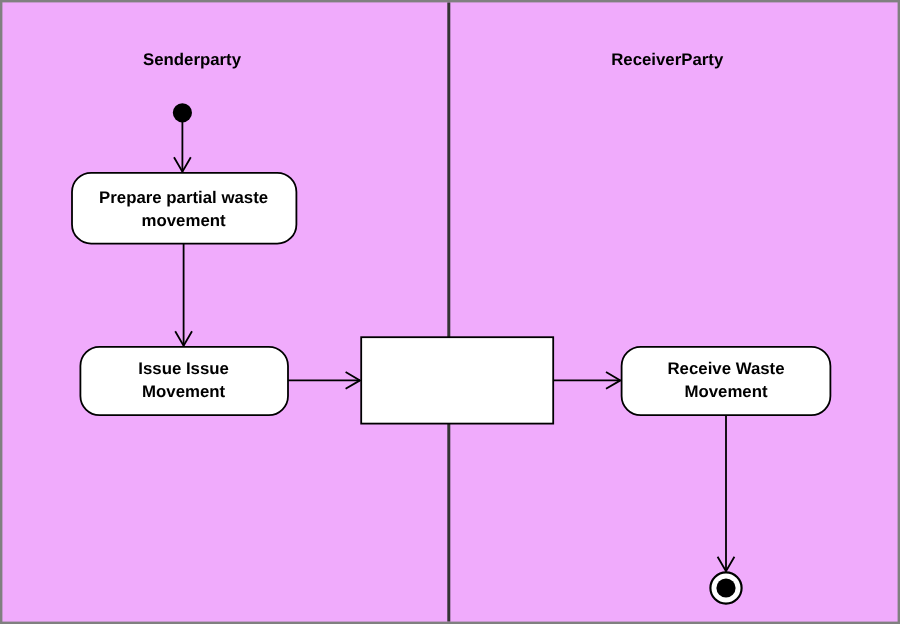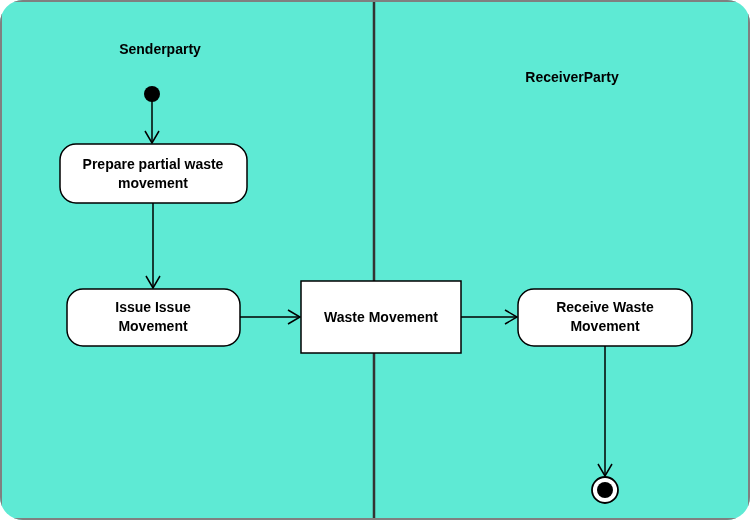--- a/index.html
+++ b/index.html
@@ -8,24 +8,23 @@
     padding: 0;
     background: #ffffff;
   }
   body {
     font-family: "Liberation Sans", "DejaVu Sans", sans-serif;
   }
   #diagram-canvas {
     position: relative;
     width: 750px;
     height: 520px;
-    background: #5eead4;
+    background: #f0abfc;
     box-sizing: border-box;
     overflow: hidden;
-    border-radius: 23px;
   }
   #diagram-svg {
     position: absolute;
     left: 0;
     top: 0;
     width: 750px;
     height: 520px;
     display: block;
   }
   .lane-title {
@@ -98,26 +97,25 @@
 
     <g>
       <circle cx="605" cy="490" r="13" fill="#ffffff" stroke="#000000" stroke-width="1.8"></circle>
       <circle cx="605" cy="490" r="8" fill="#000000" stroke="none"></circle>
     </g>
 
   </svg>
 
   <div class="lane-title" style="left:160px; top:42px;">Senderparty</div>
 
-  <div class="lane-title" style="left:572px; top:42px;margin-top:28px;">ReceiverParty</div>
+  <div class="lane-title" style="left:556px; top:42px;">ReceiverParty</div>
 
   <div class="node-label" style="left:153px; top:174px; width:180px;">Prepare partial waste
 movement</div>
 
   <div class="node-label" style="left:153px; top:317px; width:168px;">Issue Issue
 Movement</div>
 
-  <div class="node-label" style="left:381px; top:317px; width:155px;">Waste Movement</div>
 
   <div class="node-label" style="left:605px; top:317px; width:188px;">Receive Waste
 Movement</div>
 
 </div>
 
 </body></html>

